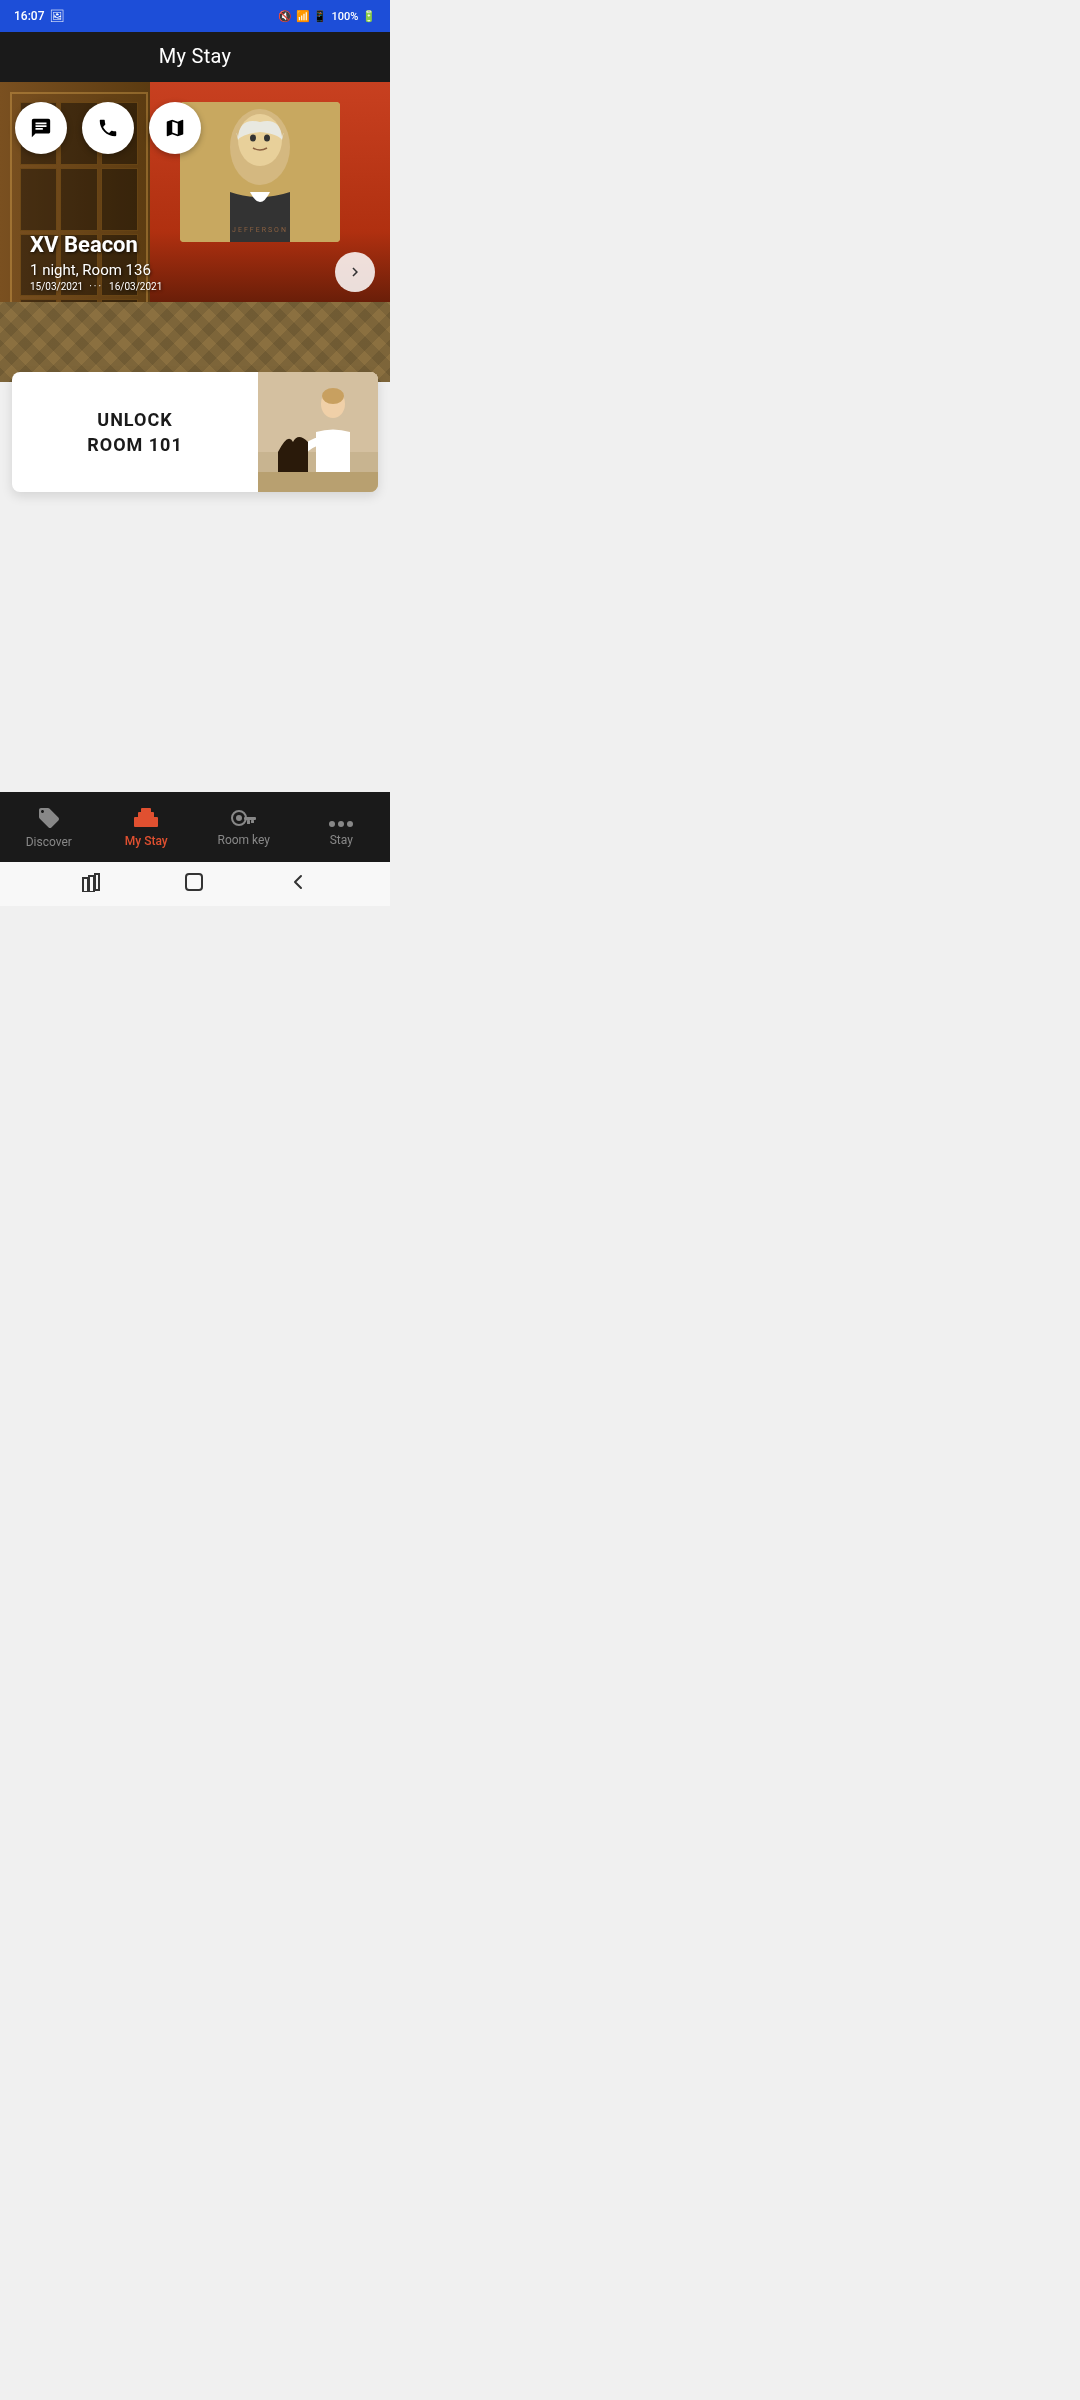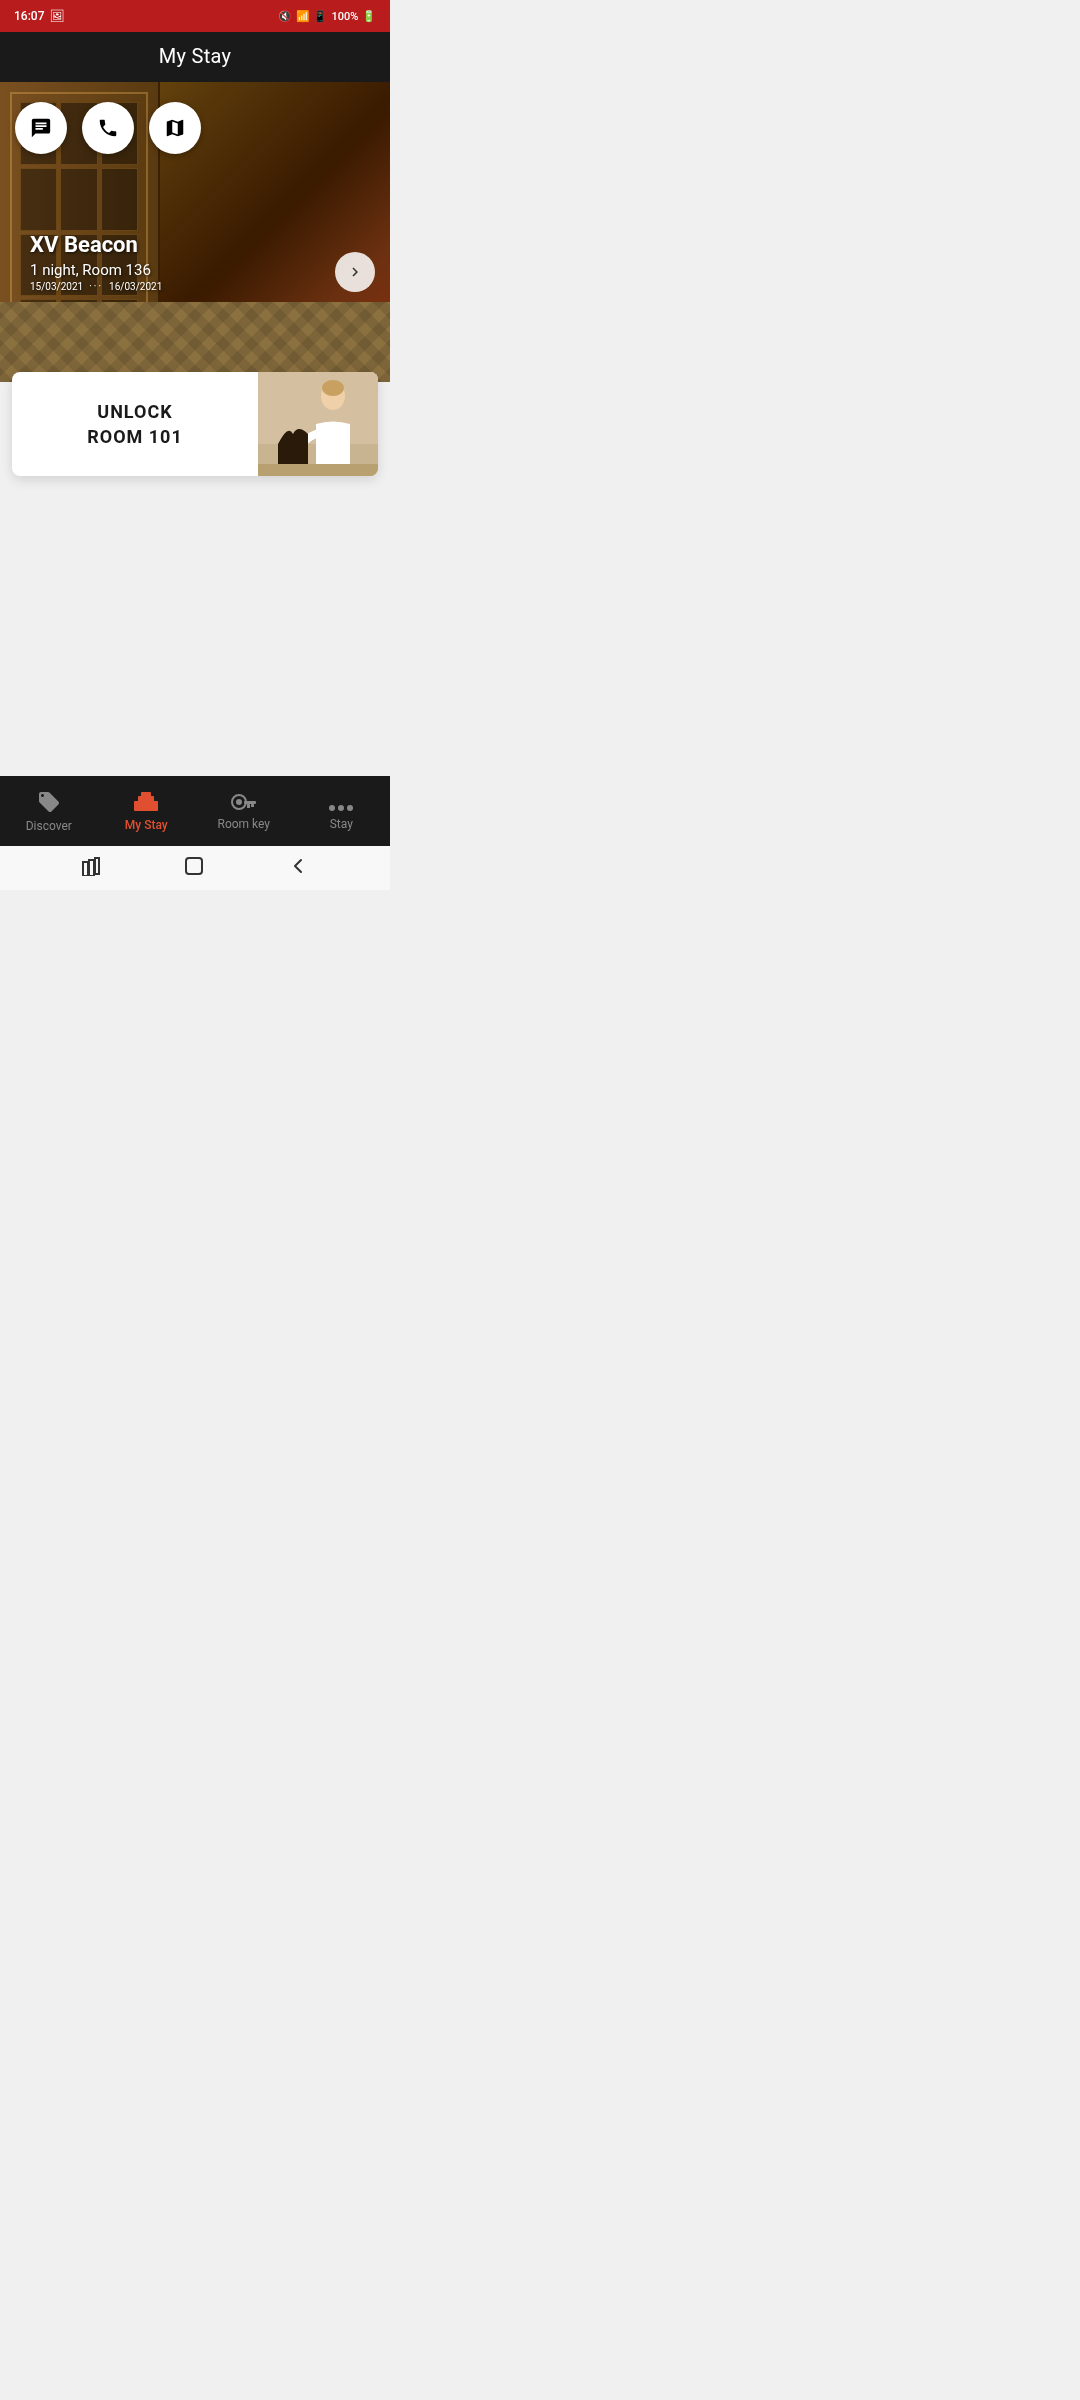--- a/index.html
+++ b/index.html
@@ -11,21 +11,21 @@
       background: #f0f0f0;
       font-family: 'Roboto', Arial, sans-serif;
       display: flex;
       flex-direction: column;
       overflow-x: hidden;
       position: relative;
     }
 
     
     .status-bar {
-      background: #b91c1c;
+      background: #1d4ed8;
       color: white;
       display: flex;
       justify-content: space-between;
       align-items: center;
       padding: 6px 14px;
       height: 32px;
       font-size: 12px;
       font-weight: 500;
     }
     .status-left { display: flex; align-items: center; gap: 5px; }
@@ -203,21 +203,21 @@
     
     .unlock-card {
       background: white;
       margin: 0 12px;
       margin-top: -10px;
       border-radius: 8px;
       box-shadow: 0 4px 12px rgba(0,0,0,0.12);
       display: flex;
       align-items: center;
       overflow: hidden;
-      height: 104px;
+      height: 120px;
       z-index: 20;
       position: relative;
     }
     .unlock-text-area {
       flex: 1;
       display: flex;
       flex-direction: column;
       align-items: center;
       justify-content: center;
     }
@@ -331,20 +331,41 @@
         <div class="cabinet-pane"></div>
         <div class="cabinet-pane"></div>
         <div class="cabinet-pane"></div>
         <div class="cabinet-pane"></div>
         <div class="cabinet-pane"></div>
         <div class="cabinet-pane"></div>
         <div class="cabinet-pane"></div>
         <div class="cabinet-pane"></div>
         <div class="cabinet-pane"></div>
         <div class="cabinet-pane"></div>
+      </div>
+    </div>
+    <div class="hero-portrait-area">
+      <div class="hero-portrait">
+
+        <svg class="portrait-svg" viewBox="0 0 160 140" xmlns="http://www.w3.org/2000/svg">
+          <rect width="160" height="140" fill="#c8a860"></rect>
+          <ellipse cx="80" cy="45" rx="30" ry="38" fill="#d4b880"></ellipse>
+          <ellipse cx="80" cy="38" rx="22" ry="26" fill="#e8d09a"></ellipse>
+
+          <path d="M58 35 Q60 15 80 20 Q100 15 102 35 Q105 25 102 38 Q98 32 80 30 Q62 32 58 38 Q55 25 58 35Z" fill="#e8e8e0"></path>
+
+          <ellipse cx="73" cy="36" rx="3" ry="3.5" fill="#333"></ellipse>
+          <ellipse cx="87" cy="36" rx="3" ry="3.5" fill="#333"></ellipse>
+          <path d="M73 46 Q80 50 87 46" stroke="#8B6040" stroke-width="1.5" fill="none"></path>
+
+          <path d="M50 140 L50 90 Q80 100 110 90 L110 140Z" fill="#333"></path>
+          <path d="M70 90 Q80 110 90 90" fill="white"></path>
+
+          <text x="80" y="130" text-anchor="middle" font-size="7" fill="#8B6040" letter-spacing="2">JEFFERSON</text>
+        </svg>
       </div>
     </div>
     <div class="hero-floor">
       <div class="hero-floor-pattern"></div>
     </div>
   </div>
 
   <div class="hero-actions">
     <button class="hero-btn">
       <svg width="22" height="22" viewBox="0 0 24 24" fill="black">

